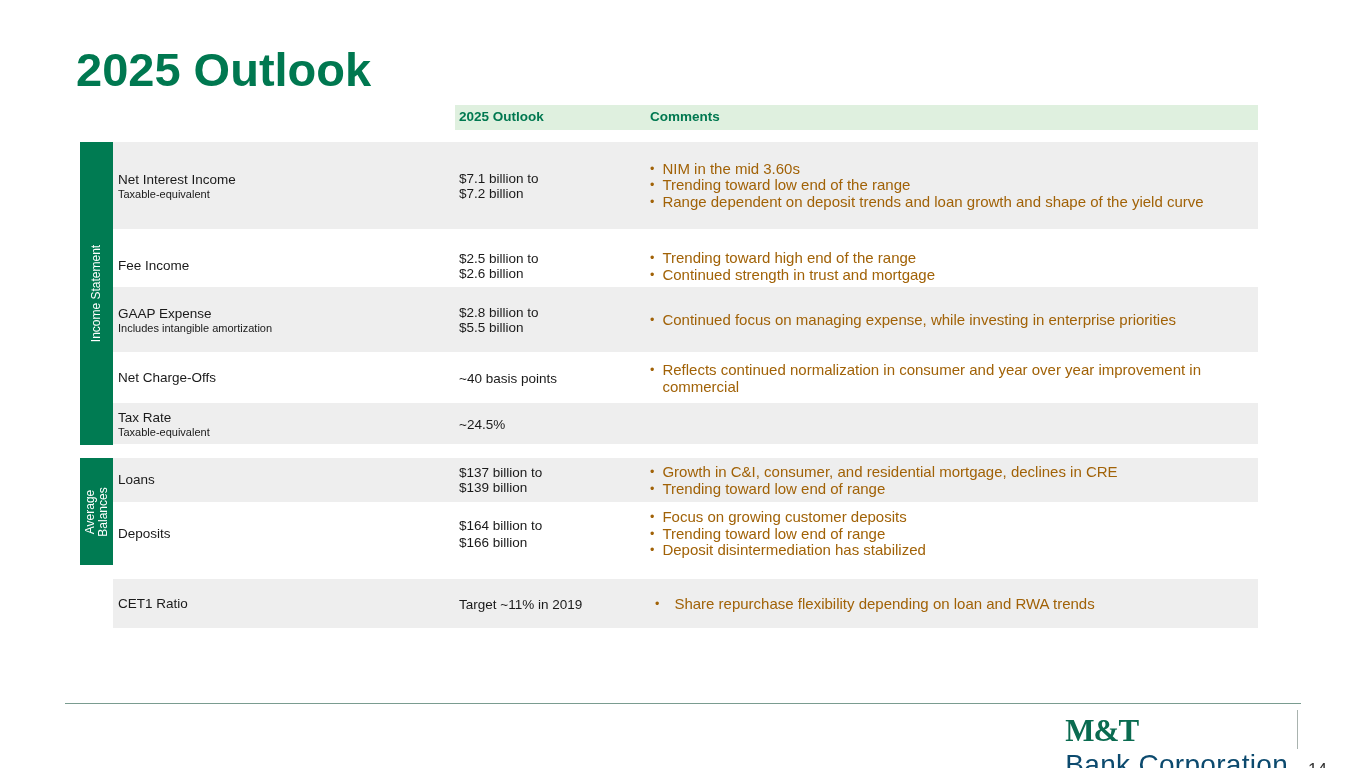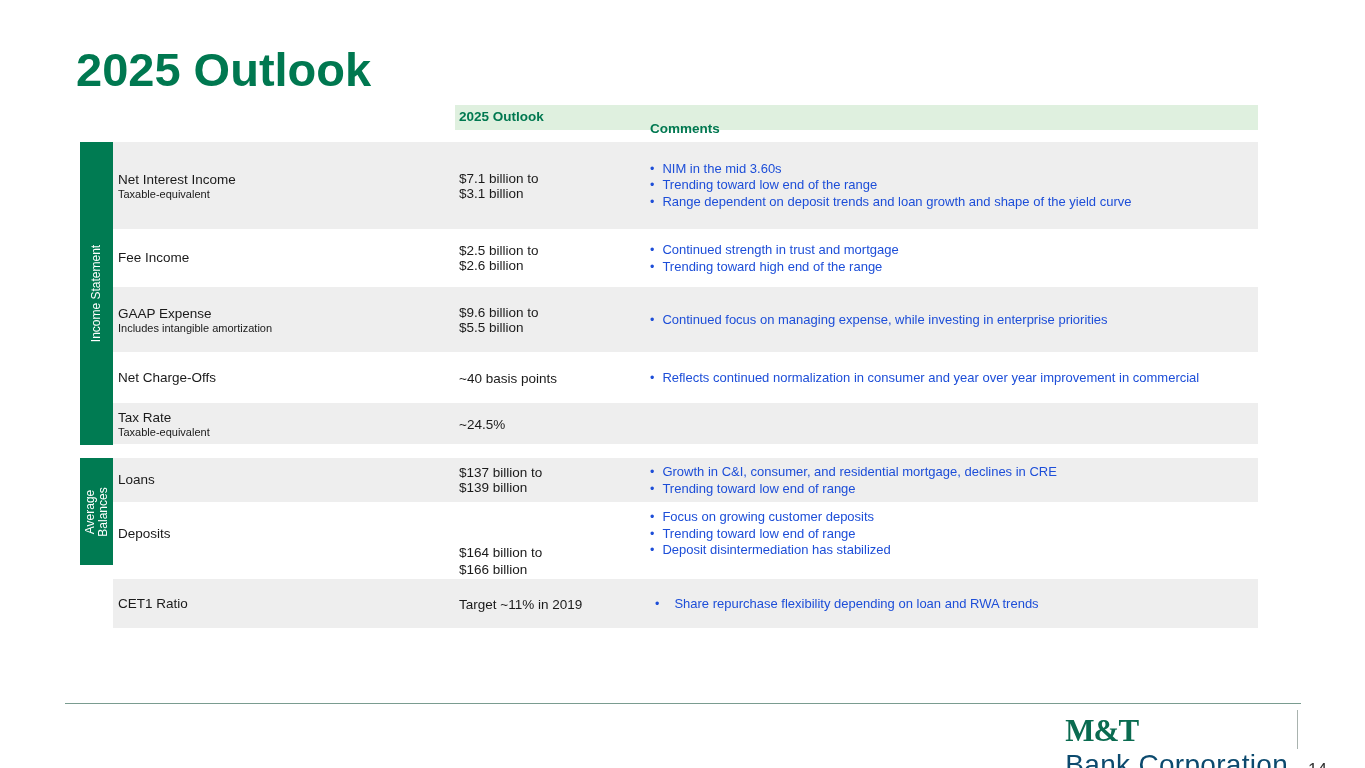--- a/index.html
+++ b/index.html
@@ -39,21 +39,21 @@
     position: absolute;
     left: 4px;
     top: 4px;
     font-size: 13.5px;
     font-weight: bold;
     color: #007850;
   }
   .header-band .h-comments {
     position: absolute;
     left: 195px;
-    top: 16px;
+    top: 4px;
     font-size: 13.5px;
     font-weight: bold;
     color: #007850;
   }
 
   
   .vbar {
     position: absolute;
     left: 80px;
     width: 33px;
@@ -94,35 +94,35 @@
 
   .cell-value {
     position: absolute;
     left: 346px;
     top: 50%;
     transform: translateY(-50%);
     width: 180px;
     font-size: 13.5px;
     line-height: 15px;
   }
-  .row-deposits .cell-value { line-height: 17px; margin-top: 27px; }
+  .row-deposits .cell-value { line-height: 17px; }
 
   .cell-comments {
     position: absolute;
     left: 537px;
     top: 50%;
     transform: translateY(-50%);
     width: 600px;
     list-style: none;
   }
   .cell-comments li {
     display: flex;
-    font-size: 13px;
+    font-size: 15px;
     line-height: 16.5px;
-    color: #1d4ed8;
+    color: #a16207;
   }
   .cell-comments li::before {
     content: "\2022";
     margin-right: 8px;
     font-size: 12.5px;
   }
   .cell-comments li:empty { display: none; }
   .cell-comments.wide-gap li::before { margin-right: 15px; margin-left: 5px; }
 
   
@@ -198,51 +198,51 @@
     </div>
   </div>
 
   <div class="row shaded" style="top:142px;height:87px">
     <div class="cell-label">
       <div class="main">Net Interest Income</div>
       <div class="sub">Taxable-equivalent</div>
     </div>
     <div class="cell-value">
       <div>$7.1 billion to</div>
-      <div>$3.1 billion</div>
+      <div>$7.2 billion</div>
     </div>
     <ul class="cell-comments">
       <li>NIM in the mid 3.60s</li>
       <li>Trending toward low end of the range</li>
       <li>Range dependent on deposit trends and loan growth and shape of the yield curve</li>
     </ul>
   </div>
 
-  <div class="row" style="top:233px;height:50px">
+  <div class="row" style="top:241px;height:50px">
     <div class="cell-label">
       <div class="main">Fee Income</div>
       <div class="sub"></div>
     </div>
     <div class="cell-value">
       <div>$2.5 billion to</div>
       <div>$2.6 billion</div>
     </div>
     <ul class="cell-comments">
+      <li>Trending toward high end of the range</li>
       <li>Continued strength in trust and mortgage</li>
-      <li>Trending toward high end of the range</li>
     </ul>
   </div>
 
   <div class="row shaded" style="top:287px;height:65px">
     <div class="cell-label">
       <div class="main">GAAP Expense</div>
       <div class="sub">Includes intangible amortization</div>
     </div>
     <div class="cell-value">
-      <div>$9.6 billion to</div>
+      <div>$2.8 billion to</div>
       <div>$5.5 billion</div>
     </div>
     <ul class="cell-comments">
       <li>Continued focus on managing expense, while investing in enterprise priorities</li>
     </ul>
   </div>
 
   <div class="row" style="top:356px;height:44px">
     <div class="cell-label">
       <div class="main">Net Charge-Offs</div>

